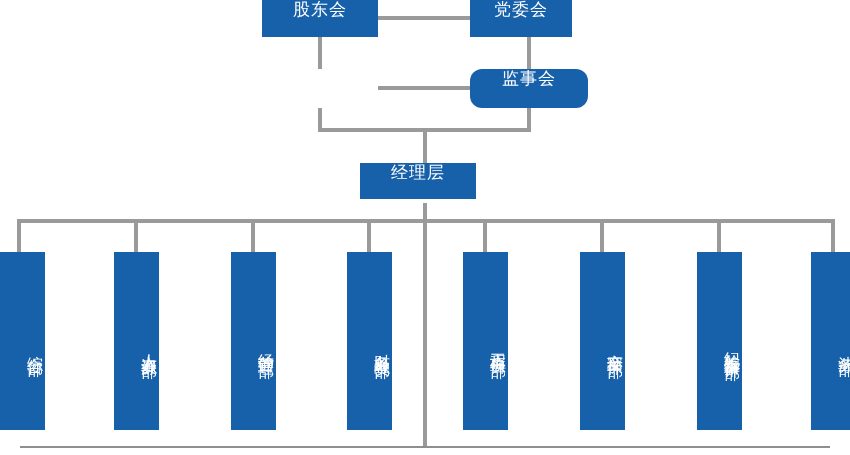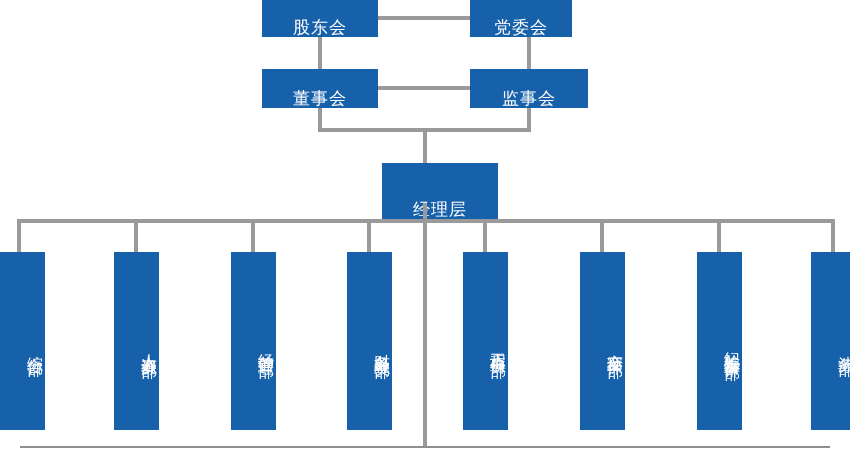--- a/index.html
+++ b/index.html
@@ -28,21 +28,21 @@
   .conn.h { height: 4px; }
   .conn.v { width: 4px; }
 
   
   .node {
     position: absolute;
     background: #1761AA;
     color: #ffffff;
     box-sizing: border-box;
     display: flex;
-    align-items: flex-end;
+    align-items: flex-start;
     justify-content: center;
     text-align: center;
     letter-spacing: 1px;
   }
 
   
   .node.horiz {
     font-size: 17px;
     line-height: 1.1;
   }
@@ -84,36 +84,33 @@
 
   <div class="node horiz" style="left:470px; top:0px; width:102px; height:37px;">
     <span>党委会</span>
   </div>
 
   <div class="conn v" style="left:318px; top:37px; height:32px;"></div>
   <div class="conn v" style="left:527px; top:37px; height:32px;"></div>
 
   <div class="conn h" style="left:378px; top:86px; width:92px;"></div>
 
-  <div class="node horiz" style="left:262px; top:69px; width:116px; height:39px;">
-    <span>董事会</span>
-  </div>
 
-  <div class="node horiz" style="left:470px; top:69px; width:118px; height:39px;">
+  <div class="node horiz" style="left:470px; top:69px; width:118px; height:39px;border-radius:12px;">
     <span>监事会</span>
   </div>
 
   <div class="conn v" style="left:318px; top:108px; height:24px;"></div>
   <div class="conn v" style="left:527px; top:108px; height:24px;"></div>
 
   <div class="conn h" style="left:318px; top:128px; width:213px;"></div>
 
   <div class="conn v" style="left:423px; top:128px; height:36px;"></div>
 
-  <div class="node horiz" style="left:382px; top:163px; width:116px; height:56px;">
+  <div class="node horiz" style="left:360px; top:163px; width:116px; height:36px;">
     <span>经理层</span>
   </div>
 
   <div class="conn v" style="left:423px; top:203px; height:245px;"></div>
 
   <div class="conn h" style="left:17px; top:219px; width:818px;"></div>
 
   <div class="conn v" style="left:17px; top:219px; height:35px;"></div>
   <div class="conn v" style="left:134px; top:219px; height:35px;"></div>
   <div class="conn v" style="left:251px; top:219px; height:35px;"></div>

